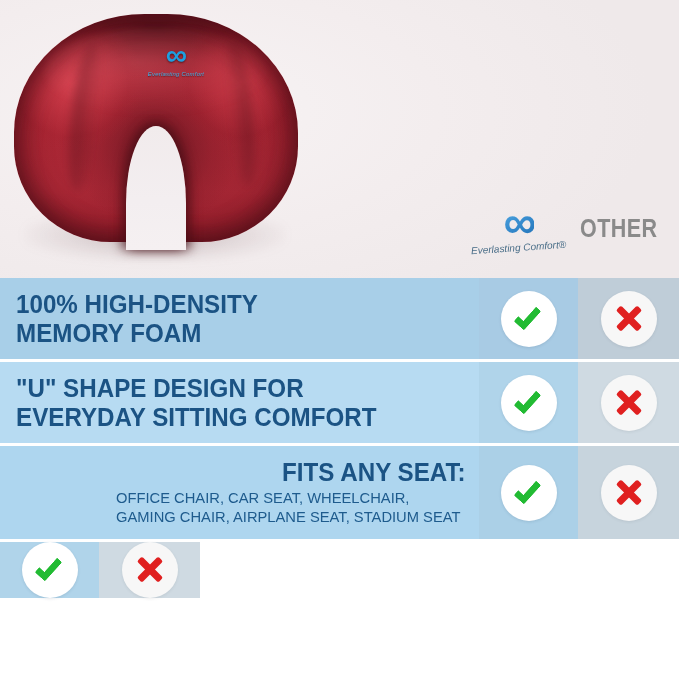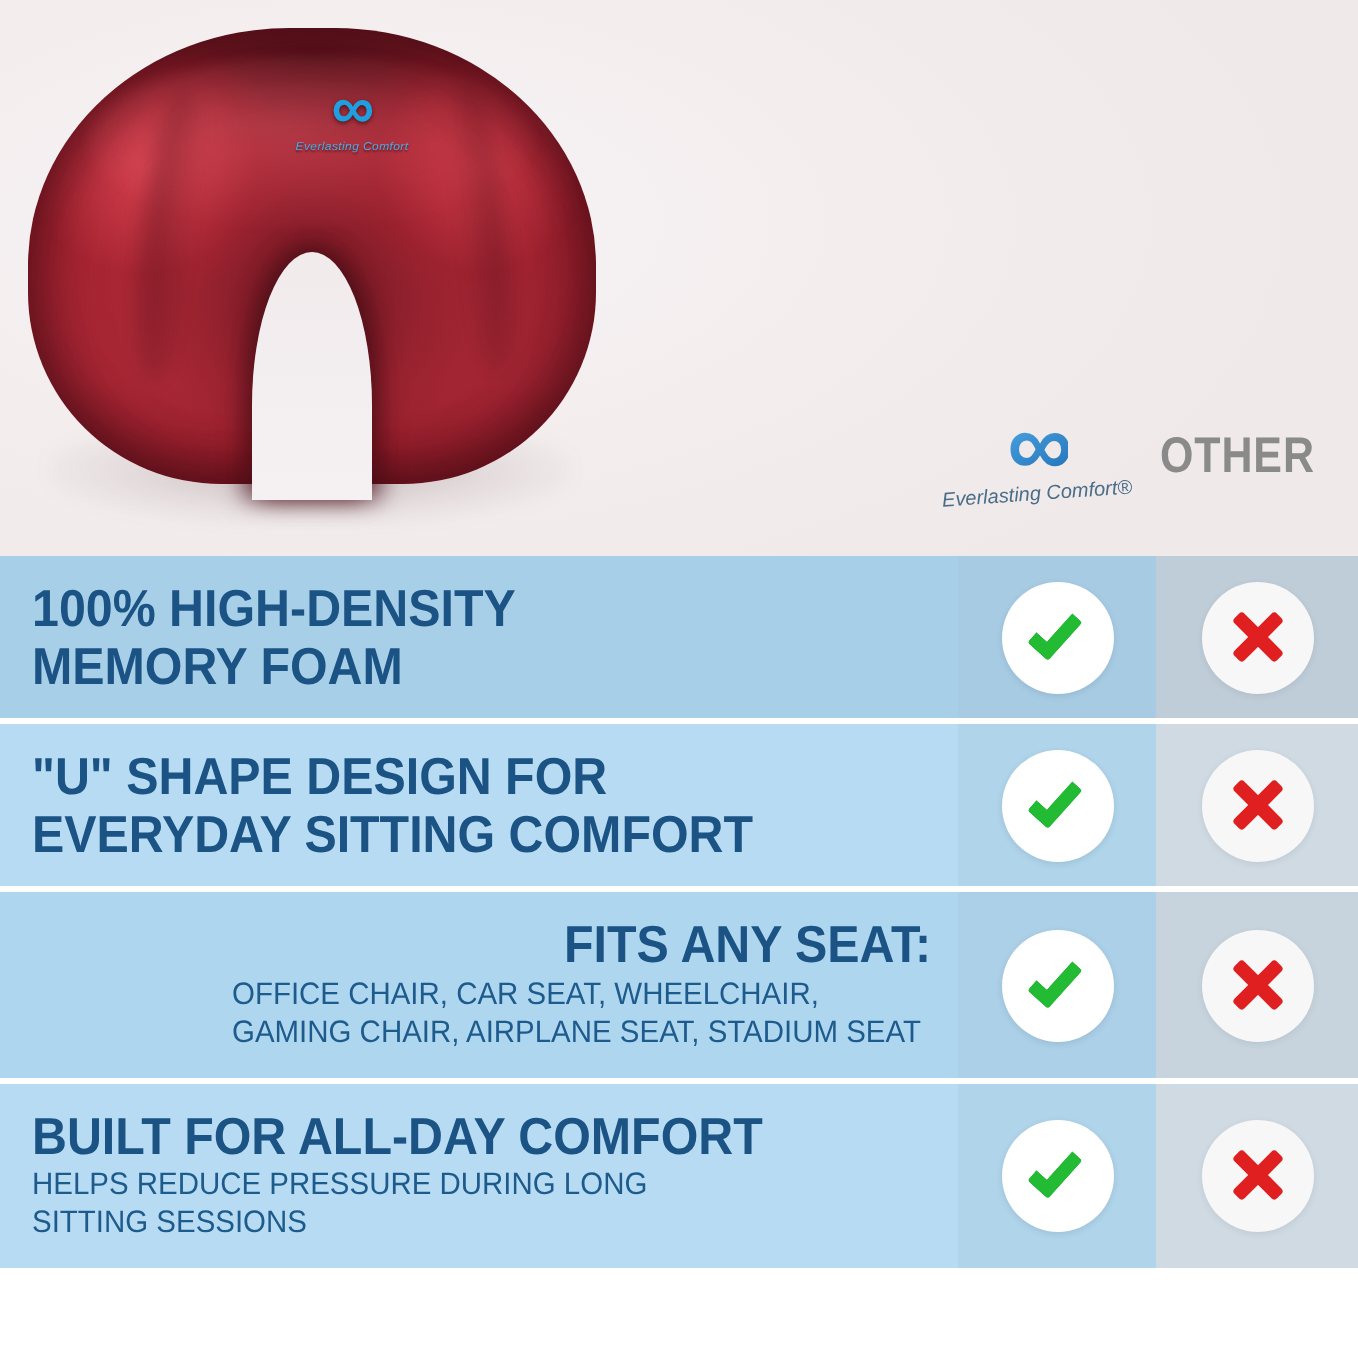--- a/index.html
+++ b/index.html
@@ -382,25 +382,20 @@
         </div>
       </div>
       <div class="cell-x">
         <div class="badge no">
           <div class="cross"></div>
         </div>
       </div>
     </div>
 
     <div class="row alt">
-      <div class="cell-text">
-        <div class="headline">BUILT FOR ALL-DAY COMFORT</div>
-        <div class="subline" style="white-space:pre-line;">HELPS REDUCE PRESSURE DURING LONG
-SITTING SESSIONS</div>
-      </div>
       <div class="cell-check">
         <div class="badge yes">
           <div class="tick"></div>
         </div>
       </div>
       <div class="cell-x">
         <div class="badge no">
           <div class="cross"></div>
         </div>
       </div>

